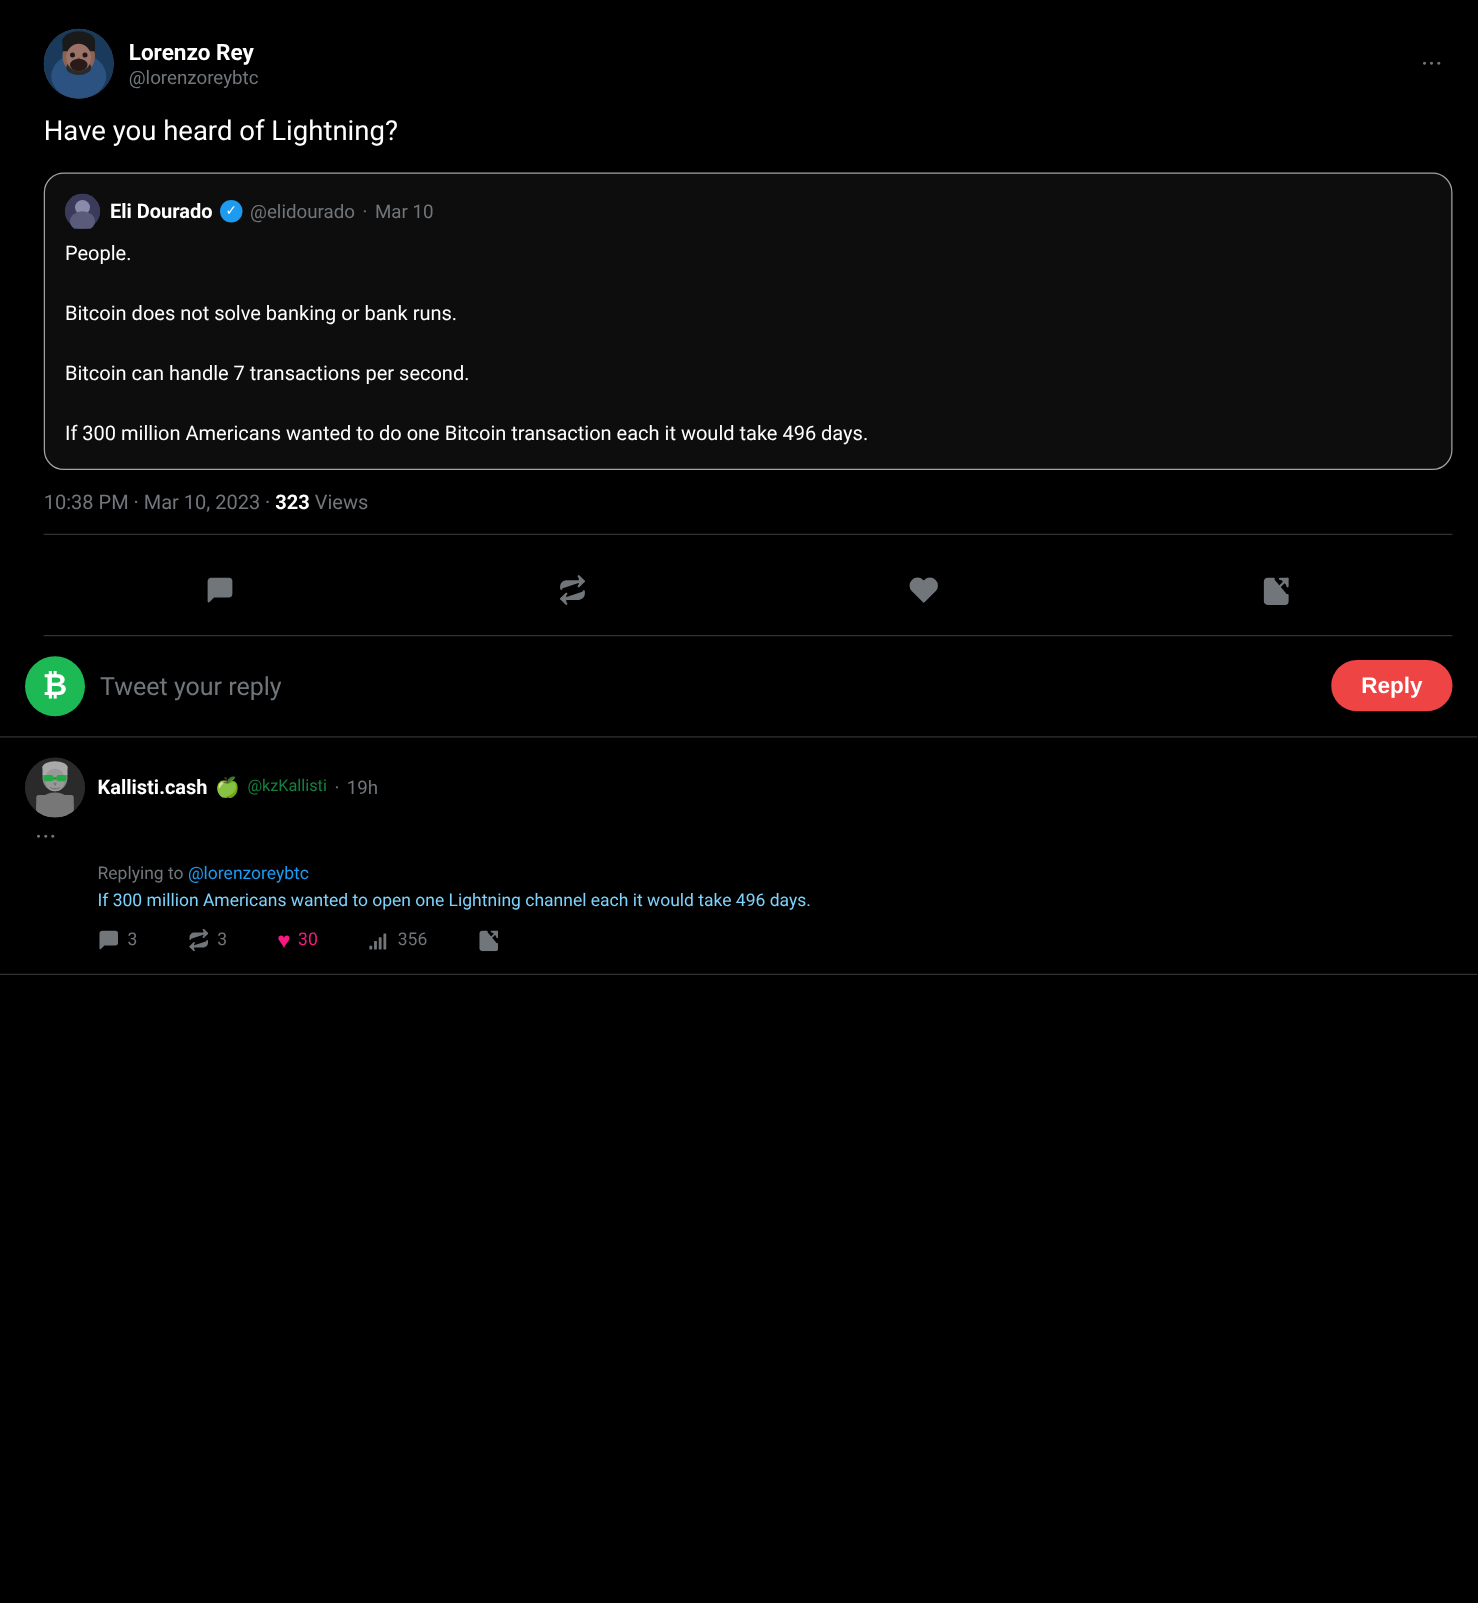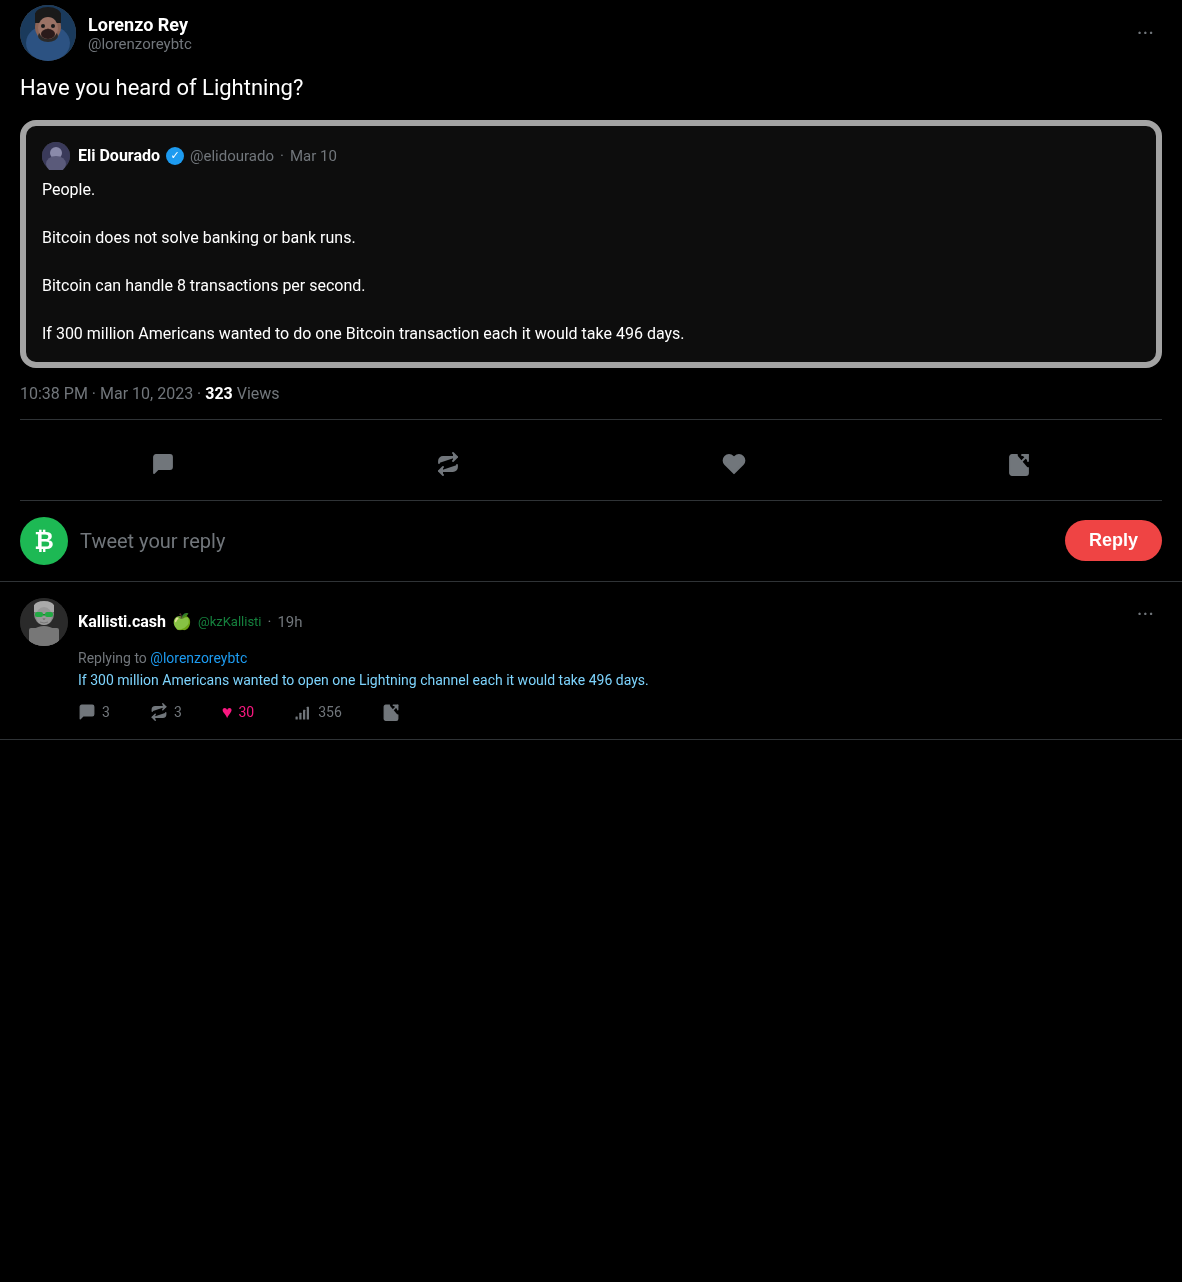--- a/index.html
+++ b/index.html
@@ -5,21 +5,22 @@
     * { box-sizing: border-box; margin: 0; padding: 0; }
     body {
       background: #000;
       color: #fff;
       font-family: -apple-system, BlinkMacSystemFont, "Segoe UI", Roboto, Helvetica, Arial, sans-serif;
       max-width: 1182px;
       min-height: 1282px;
     }
 
     .tweet-container {
-      padding: 5px 20px 0 20px;
+      padding: 23px 20px 0 20px;
+      margin-left: 15px;
     }
 
     .tweet-header {
       display: flex;
       align-items: center;
       justify-content: space-between;
       margin-bottom: 12px;
     }
 
     .tweet-header-left {
@@ -61,21 +62,21 @@
     }
 
     .tweet-content {
       font-size: 22px;
       line-height: 1.4;
       margin-bottom: 16px;
       color: #fff;
     }
 
     .quoted-tweet {
-      border: 6px solid #a3a3a3;
+      border: 1px solid #a3a3a3;
       border-radius: 16px;
       padding: 16px;
       margin-bottom: 16px;
       background: #0d0d0d;
     }
 
     .quoted-header {
       display: flex;
       align-items: center;
       gap: 8px;
@@ -220,20 +221,21 @@
     .comment {
       padding: 16px 20px;
       border-bottom: 1px solid #2f3336;
     }
 
     .comment-header {
       display: flex;
       align-items: flex-start;
       justify-content: space-between;
       margin-bottom: 4px;
+      flex-direction: column;
     }
 
     .comment-header-left {
       display: flex;
       align-items: center;
       gap: 10px;
     }
 
     .comment-avatar {
       width: 48px;
@@ -394,21 +396,21 @@
         <span class="quoted-username">@elidourado</span>
         <span class="quoted-date">·</span>
         <span class="quoted-date">Mar 10</span>
       </div>
     </div>
     <div class="quoted-text">
       <p>People.</p>
       <br>
       <p>Bitcoin does not solve banking or bank runs.</p>
       <br>
-      <p>Bitcoin can handle 8 transactions per second.</p>
+      <p>Bitcoin can handle 7 transactions per second.</p>
       <br>
       <p>If 300 million Americans wanted to do one Bitcoin transaction each it would take 496 days.</p>
     </div>
   </div>
 
   <div class="tweet-meta">
     <span>10:38 PM · Mar 10, 2023</span>
     <span> · </span>
     <span class="views-count">323</span>
     <span> </span>

